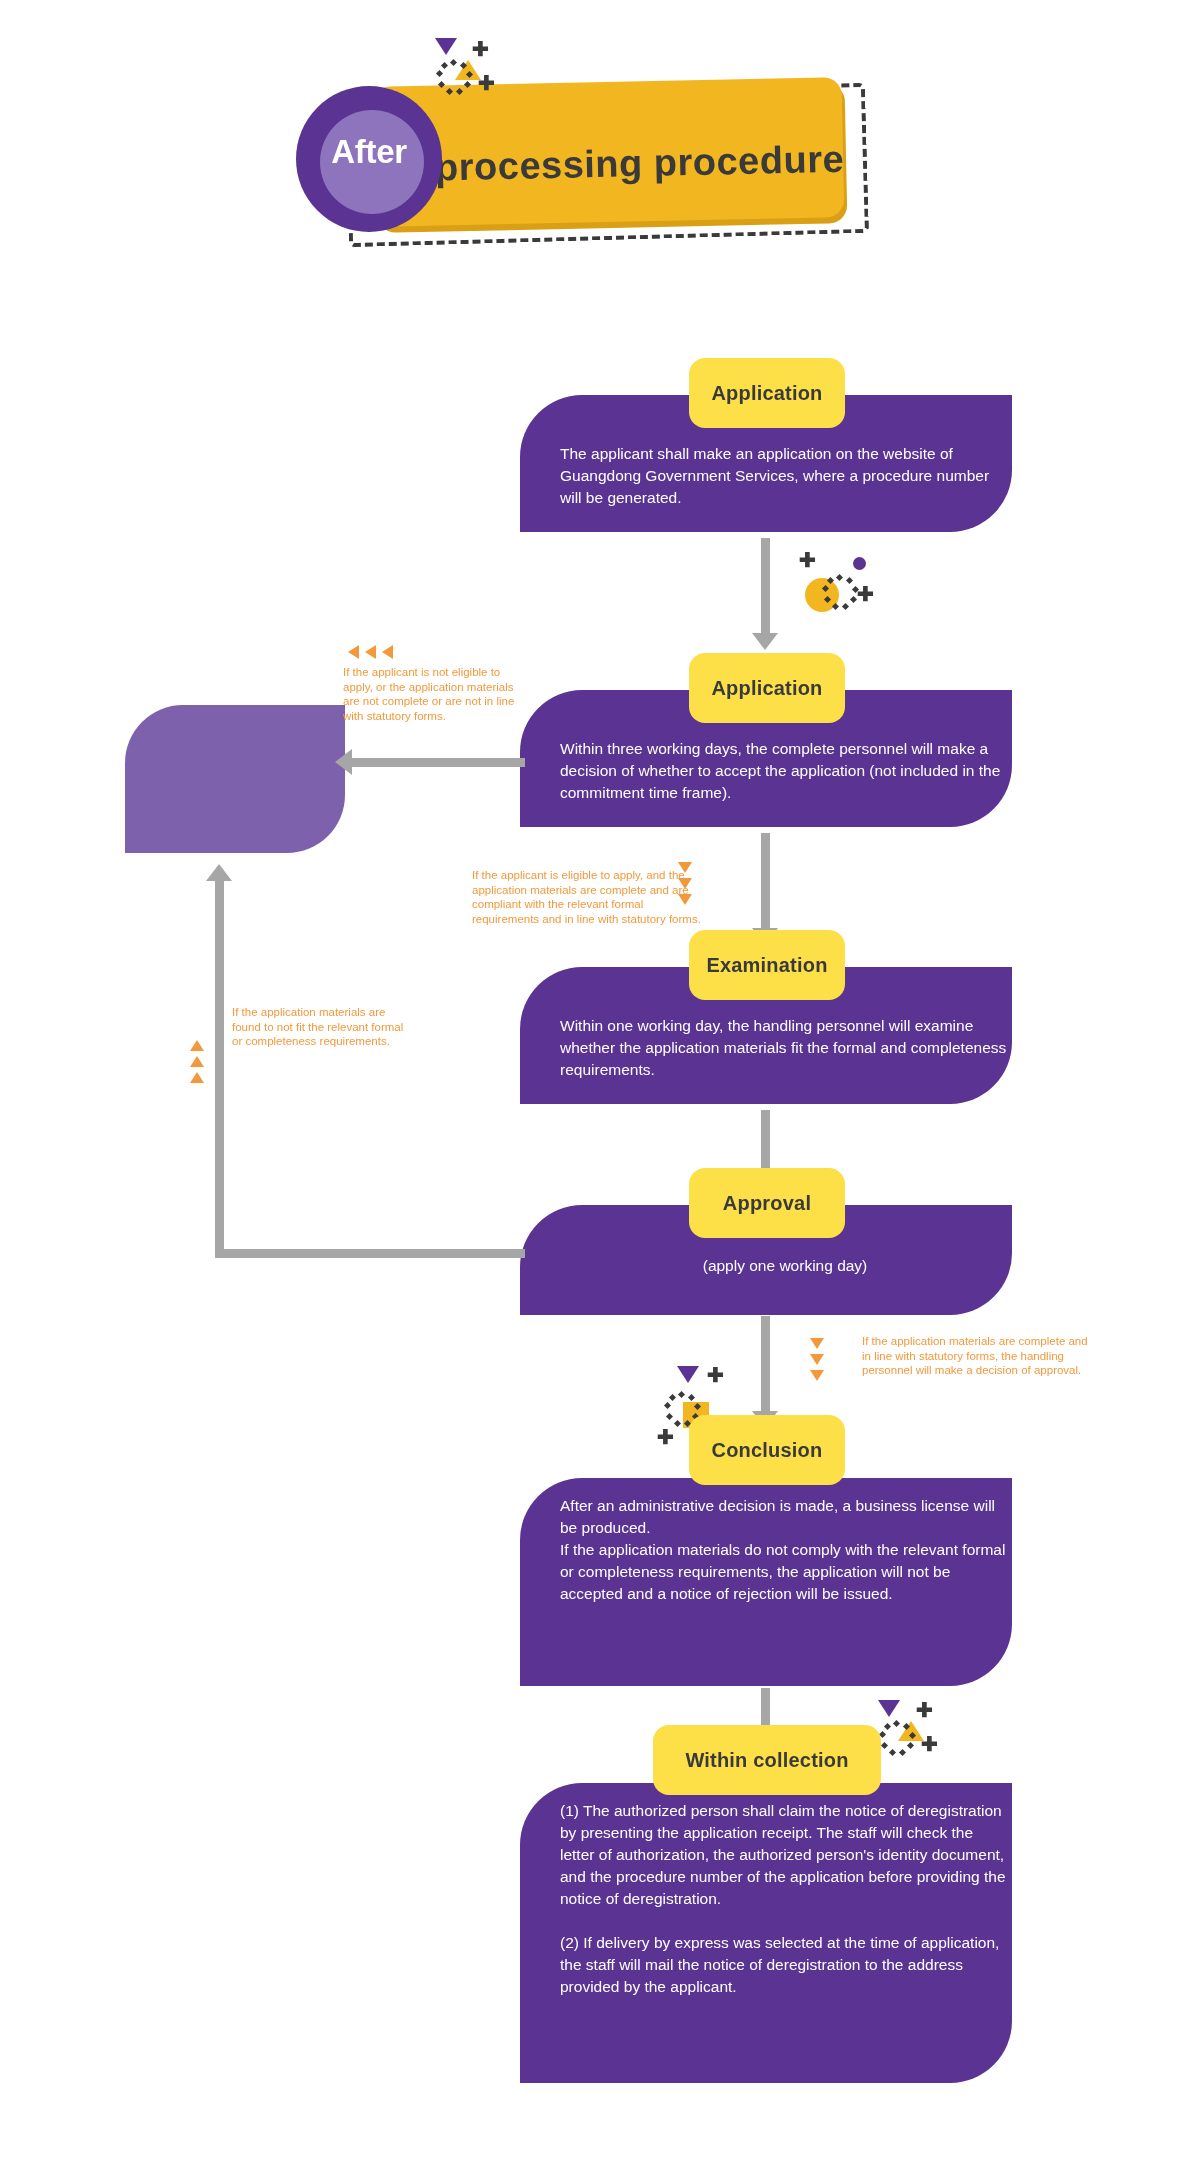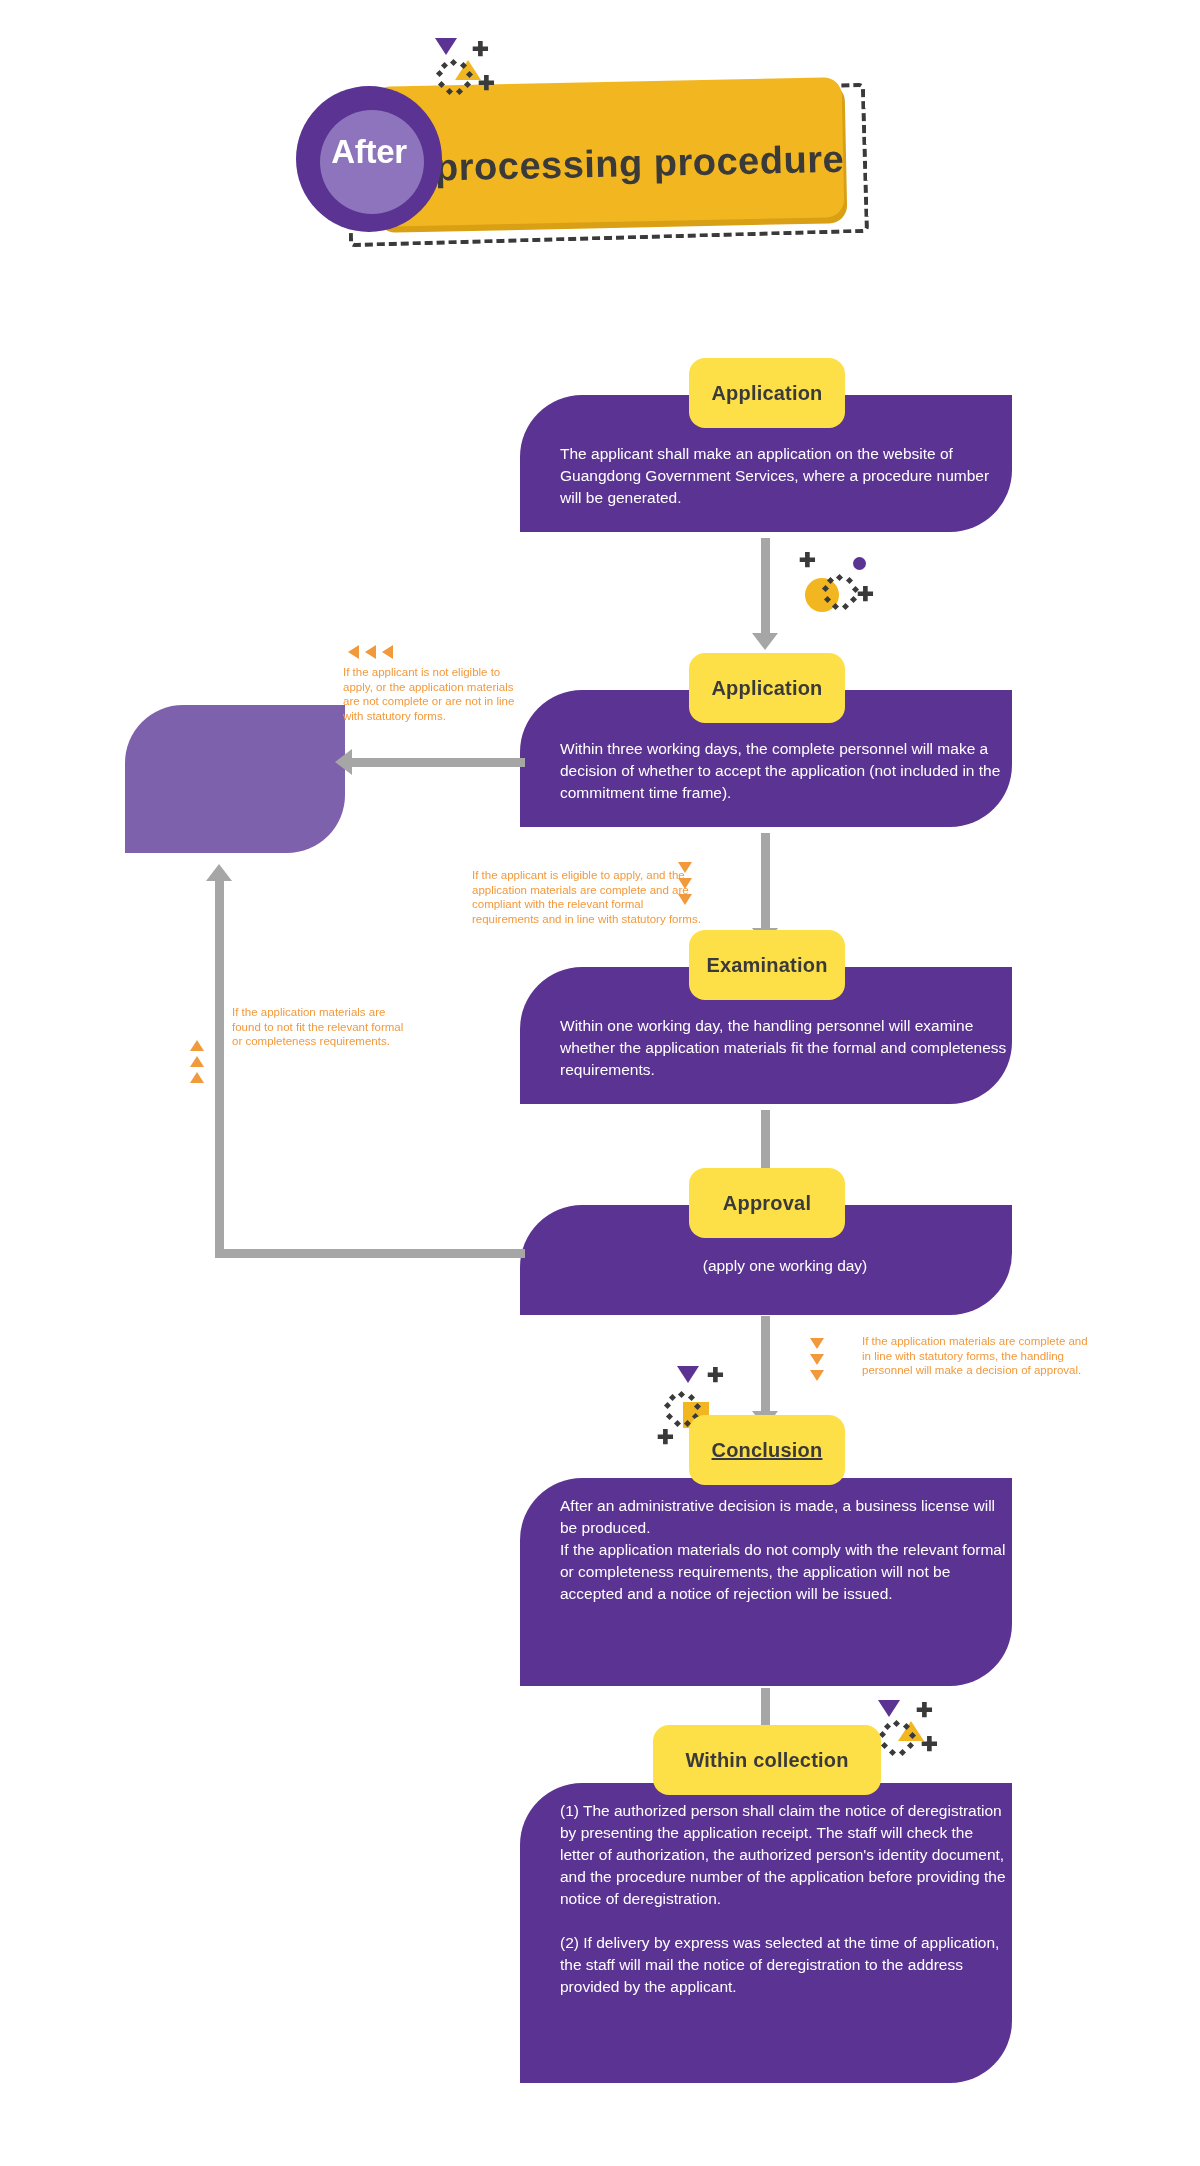--- a/index.html
+++ b/index.html
@@ -291,21 +291,21 @@
 
   <div class="ann-mark stack-v" style="left:810px; top:1338px; flex-direction:column;">
     <div class="mk-down"></div>
     <div class="mk-down"></div>
     <div class="mk-down"></div>
   </div>
   <div class="ann" style="left:838px; top:1334px; width:235px;margin-left:24px;">If the application materials are complete and in line with statutory forms, the handling personnel will make a decision of approval.</div>
 
   <div class="node">
     <div class="node-body" style="left:520px; top:1478px; width:492px; height:208px;"></div>
-    <div class="node-tab" style="left:689px; top:1415px; width:156px; height:70px;text-decoration:underline;">
+    <div class="node-tab" style="left:689px; top:1415px; width:156px; height:70px;">
       <span>Conclusion</span>
     </div>
     <div class="node-text" style="left:560px; top:1495px; width:450px;">After an administrative decision is made, a business license will be produced.
 If the application materials do not comply with the relevant formal or completeness requirements, the application will not be accepted and a notice of rejection will be issued.</div>
   </div>
 
   <div class="vline" style="left:761px; top:1688px; height:75px;"></div>
   <div class="arrow-down" style="left:752px; top:1758px;"></div>
 
   <div class="deco" style="left:868px; top:1695px;">

